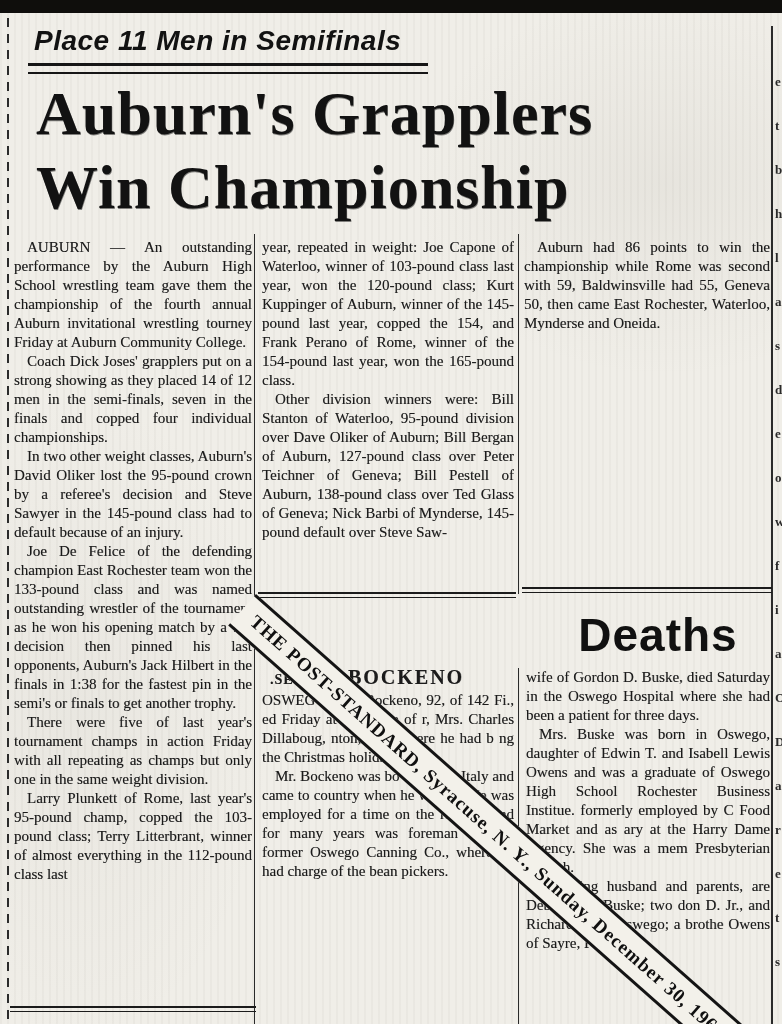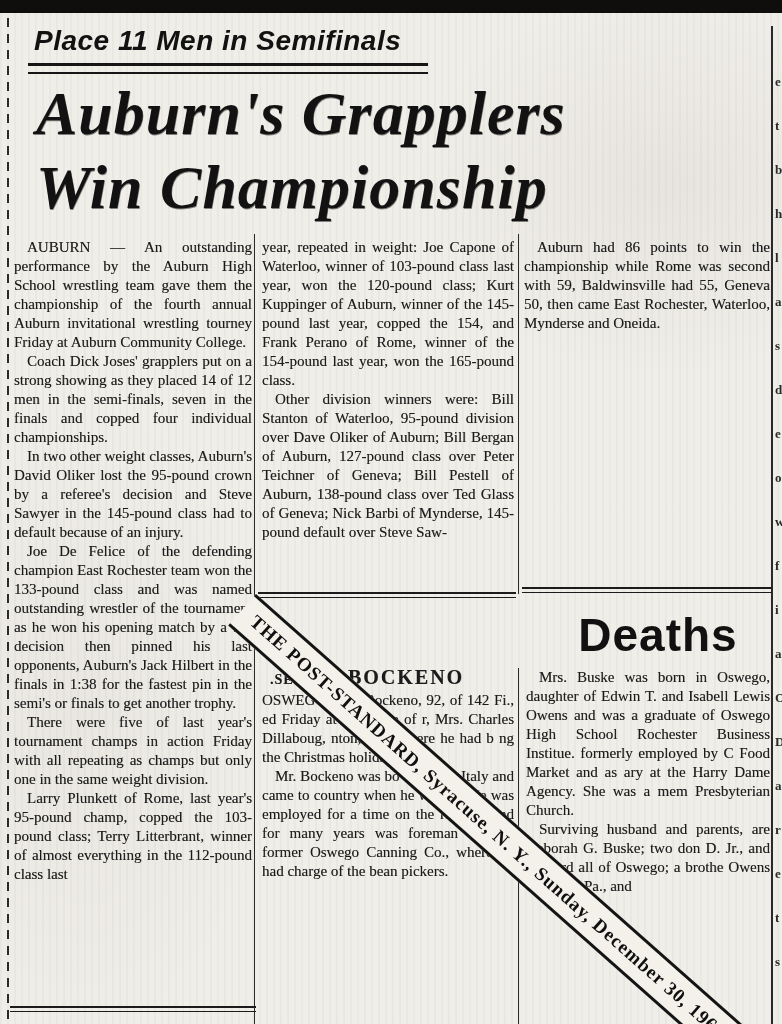--- a/index.html
+++ b/index.html
@@ -19,21 +19,20 @@
     font-family:"Liberation Sans", sans-serif; font-style:italic; font-weight:bold;
     font-size:28px; letter-spacing:0.5px; color:#121212; white-space:nowrap;
   }
   .kicker-underline{left:28px;top:63px;width:400px;height:6px;
     border-top:3px solid #161616;border-bottom:2px solid #161616;}
   .headline{
     left:36px;top:76px;width:720px;
     font-family:"Liberation Serif", serif; font-weight:bold;
     font-size:62px;line-height:74px;letter-spacing:1px;color:#121212;
     text-shadow:0.5px 0.5px 0 rgba(20,20,20,0.5);
-    font-style:italic;
   }
   .col{
     font-size:15px;line-height:19px;text-align:justify;
     text-shadow:0.3px 0.3px 0 rgba(40,40,40,0.45);
     overflow:hidden;
   }
   .col p{margin:0;text-indent:13px;}
   .col p.noindent{text-indent:0;}
   .vrule{width:2px;background:#2a2a2a;}
   .vrule-dashed{width:2px;
@@ -129,19 +128,20 @@
   <div class="abs col" style="left:262px;top:668px;width:252px;height:356px;">
     <div class="obit-header">
       <span class="obit-se">.SE.</span>
       <span class="obit-name">BOCKENO</span>
     </div>
     <p class="noindent">OSWEGO — J. Bockeno, 92, of 142 Fi., ed Friday at the home of r, Mrs. Charles Dillaboug, nton, Fla., where he had b ng the Christmas holiday.</p>
     <p>Mr. Bockeno was bo Candida, Italy and came to country when he was 10. He was employed for a time on the railroad and for many years was foreman for the former Oswego Canning Co., where he had charge of the bean pickers.</p>
   </div>
 
   <div class="abs col" style="left:526px;top:668px;width:244px;height:356px;">
+    <p class="noindent">wife of Gordon D. Buske, died Saturday in the Oswego Hospital where she had been a patient for three days.</p>
     <p>Mrs. Buske was born in Oswego, daughter of Edwin T. and Isabell Lewis Owens and was a graduate of Oswego High School Rochester Business Institue. formerly employed by C Food Market and as ary at the Harry Dame Agency. She was a mem Presbyterian Church.</p>
     <p>Surviving husband and parents, are Deborah G. Buske; two don D. Jr., and Richard all of Oswego; a brothe Owens of Sayre, Pa., and</p>
   </div>
 
   <div class="abs watermark">THE POST-STANDARD, Syracuse, N. Y., Sunday, December 30, 1962</div>
 
 </div>
 
 </body></html>

